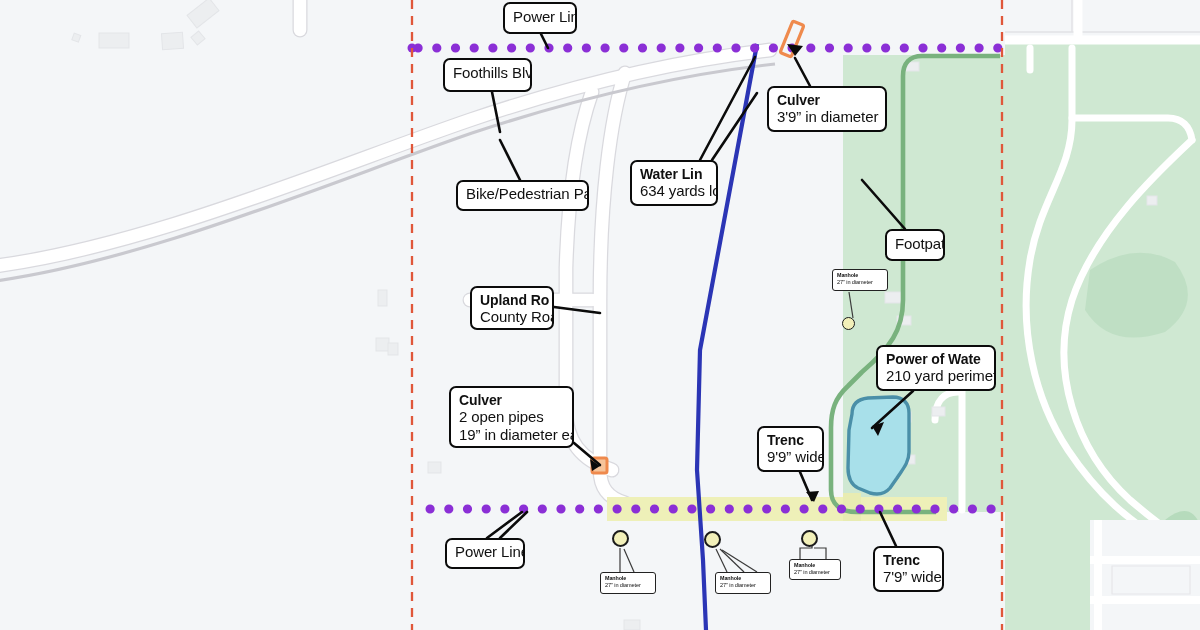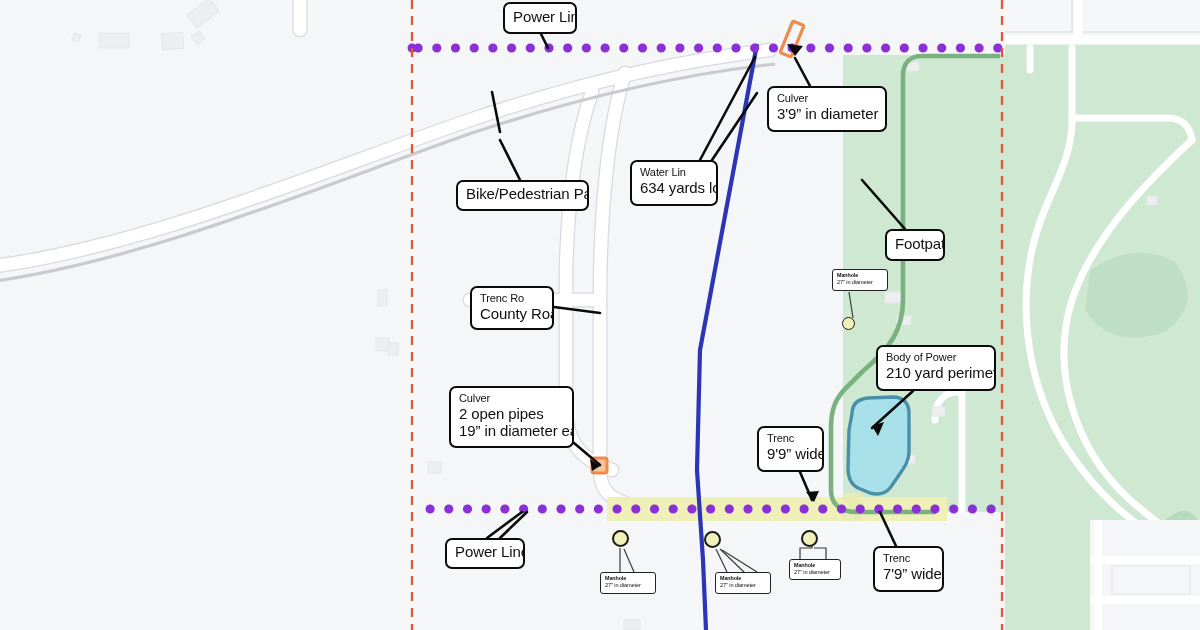--- a/index.html
+++ b/index.html
@@ -18,21 +18,21 @@
     border:2.5px solid #0b0b0b;
     border-radius:7px;
     padding:4px 8px 20px 8px;
     box-sizing:border-box;
     color:#101010;
     line-height:1.17;
     white-space:nowrap;
     overflow:hidden;
     z-index:40;
   }
-  .callout .l1{font-size:11px;font-weight:normal;letter-spacing:-0.1px;display:block;}
+  .callout .l1{font-size:14px;font-weight:bold;letter-spacing:-0.1px;display:block;}
   .callout .l2,.callout .l3{font-size:15px;font-weight:normal;display:block;letter-spacing:-0.1px;}
   .callout.single .l1{font-weight:normal;font-size:15px;}
 
   
   .callout.mini{
     border-width:1px;border-radius:3px;padding:2px 4px 3px 4px;
     border-color:#222;
   }
   .callout.mini .l1{font-size:5.4px;font-weight:bold;line-height:1.25;}
   .callout.mini .l2{font-size:5.6px;line-height:1.25;}
@@ -208,46 +208,49 @@
 
   <div class="manhole-dot sm" style="left:842px;top:317px;"></div>
   <div class="manhole-dot" style="left:612px;top:530px;"></div>
   <div class="manhole-dot" style="left:704px;top:531px;"></div>
   <div class="manhole-dot" style="left:801px;top:530px;"></div>
 
   <div class="callout single" style="left:503px;top:2px;width:74px;height:32px;">
     <span class="l1">Power Lin</span>
   </div>
 
+  <div class="callout single" style="left:443px;top:58px;width:89px;height:34px;">
+    <span class="l1">Foothills Blv</span>
+  </div>
 
   <div class="callout single" style="left:456px;top:180px;width:133px;height:31px;padding-top:3px;">
     <span class="l1">Bike/Pedestrian Path</span>
   </div>
 
   <div class="callout" style="left:767px;top:86px;width:120px;height:46px;">
     <span class="l1">Culver</span>
     <span class="l2">3'9” in diameter</span>
   </div>
 
   <div class="callout" style="left:630px;top:160px;width:88px;height:46px;">
     <span class="l1">Water Lin</span>
     <span class="l2">634 yards long</span>
   </div>
 
   <div class="callout single" style="left:885px;top:229px;width:60px;height:32px;">
     <span class="l1">Footpat</span>
   </div>
 
   <div class="callout" style="left:470px;top:286px;width:84px;height:44px;">
-    <span class="l1">Trenc Ro</span>
+    <span class="l1">Upland Ro</span>
     <span class="l2">County Road</span>
   </div>
 
   <div class="callout" style="left:876px;top:345px;width:120px;height:46px;">
-    <span class="l1">Body of Power</span>
+    <span class="l1">Power of Wate</span>
     <span class="l2">210 yard perimeter</span>
   </div>
 
   <div class="callout" style="left:449px;top:386px;width:125px;height:62px;">
     <span class="l1">Culver</span>
     <span class="l2">2 open pipes</span>
     <span class="l3">19” in diameter each</span>
   </div>
 
   <div class="callout" style="left:757px;top:426px;width:67px;height:46px;">

